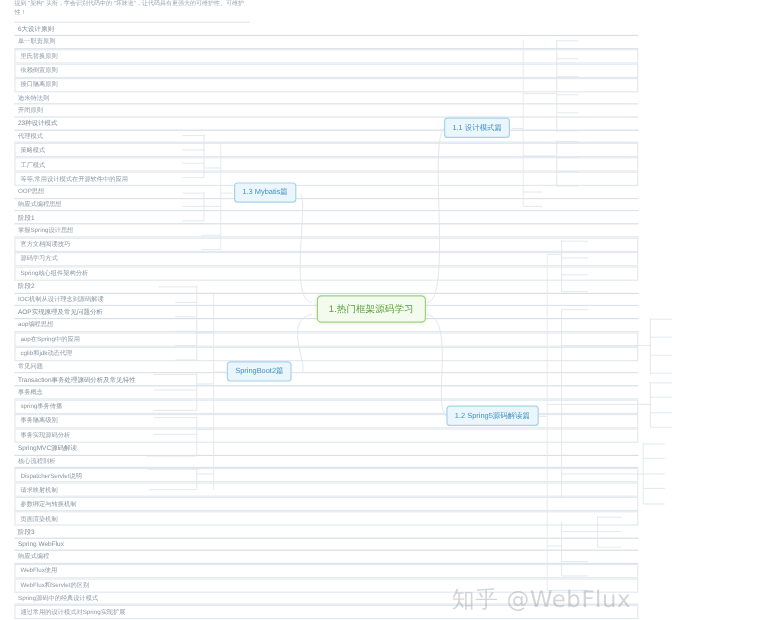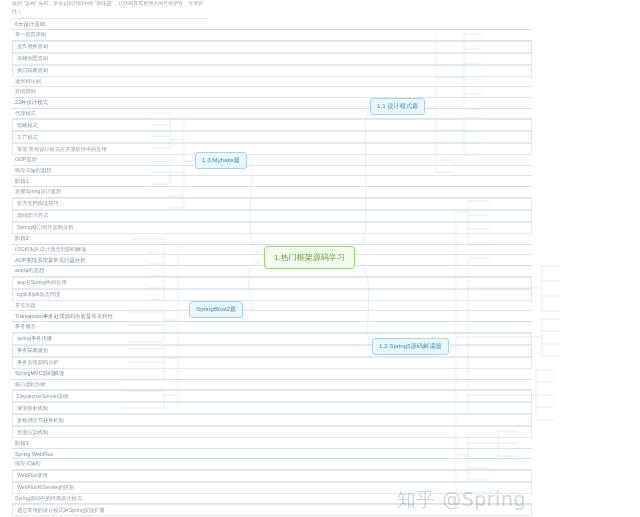--- a/index.html
+++ b/index.html
@@ -289,15 +289,15 @@
   <div class="boxed" style="left:509px;top:450px;">WebFlux和Servlet的区别</div>
   <div class="leaf" style="left:481px;top:462px;">Spring源码中的经典设计模式</div>
   <div class="boxed" style="left:481px;top:474px;">通过常用的设计模式对Spring实现扩展</div>
 
   <div class="stage" style="left:447px;top:486px;">阶段4</div>
 
   <div class="branch" style="left:183px;top:152px;">1.3 Mybatis篇</div>
 
   <div class="branch" style="left:177px;top:301px;">SpringBoot2篇</div>
 
-  <div class="watermark">知乎 @Spring</div>
+  <div class="watermark">知乎 @WebFlux</div>
 
 </div>
 
 </body></html>

